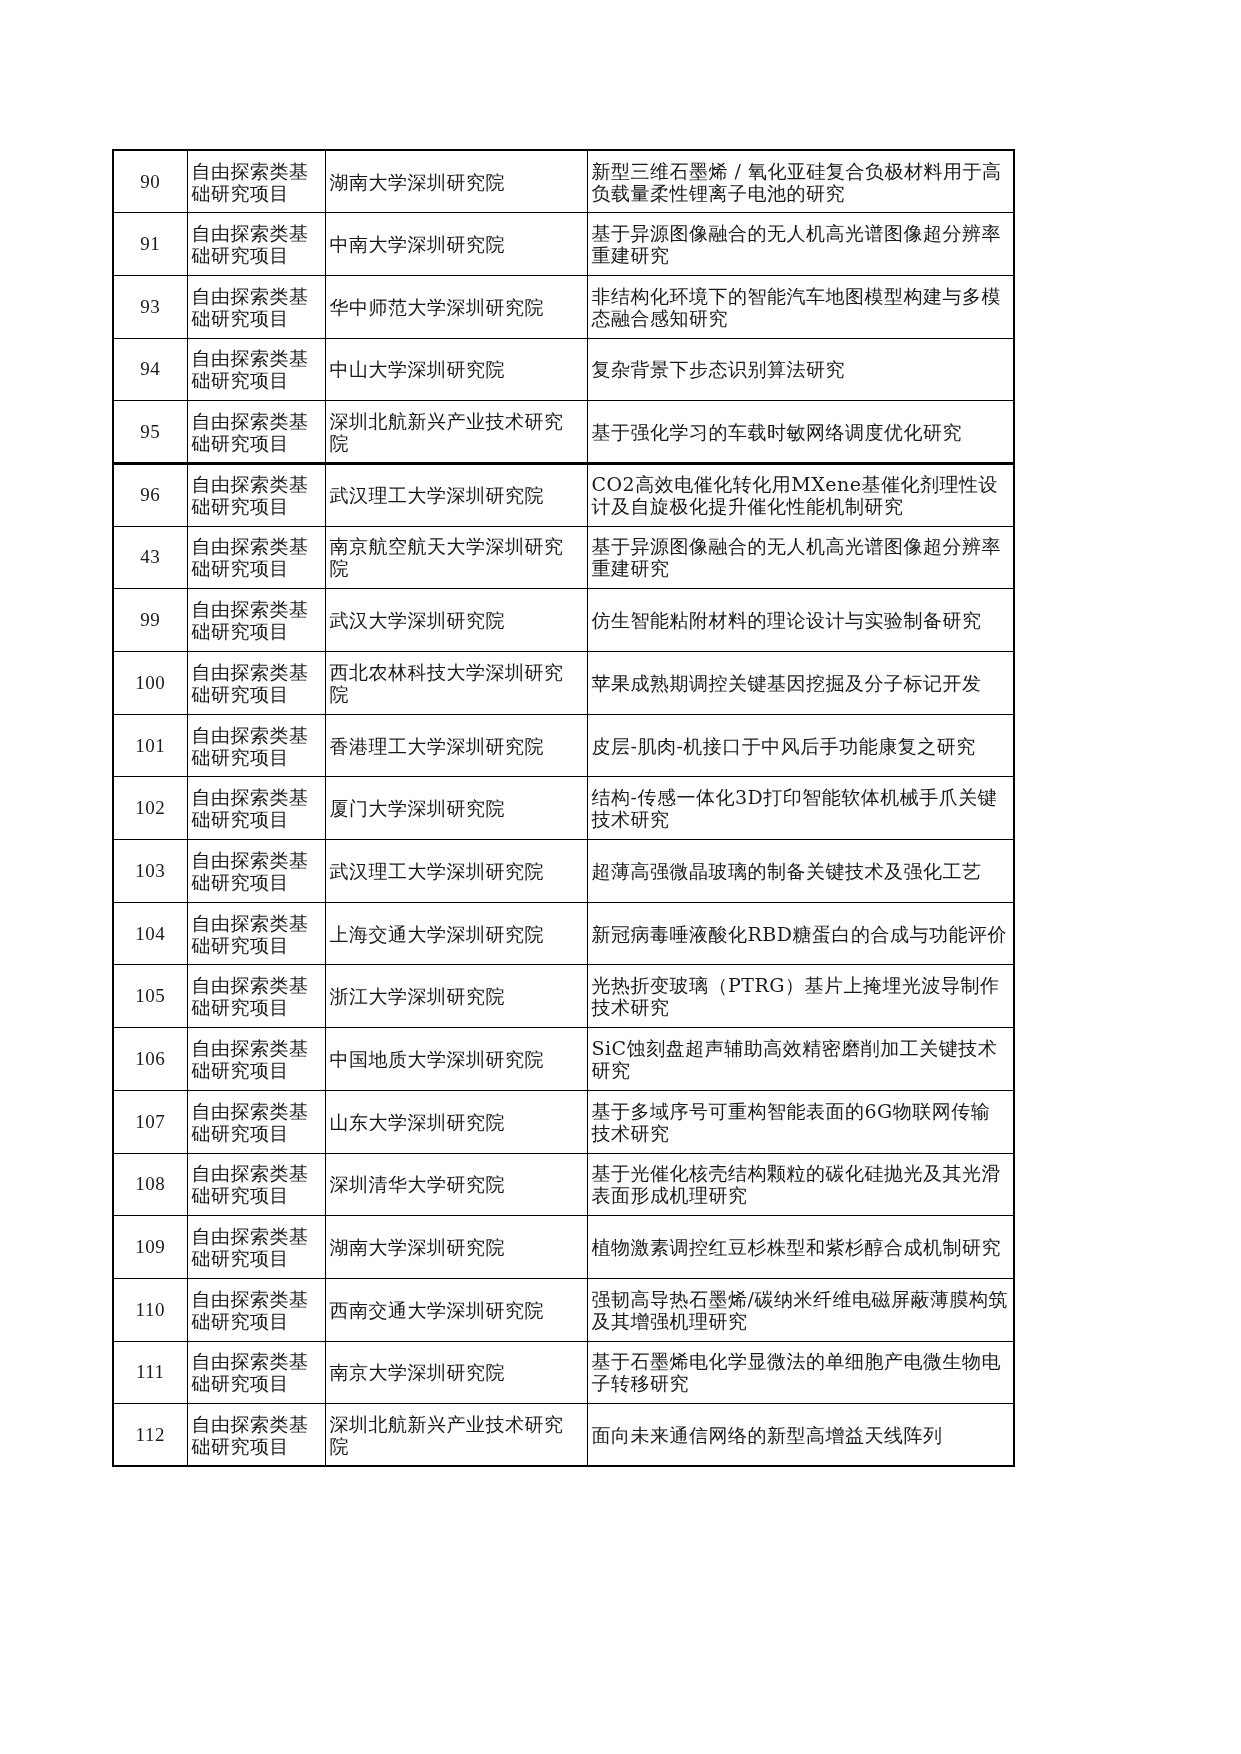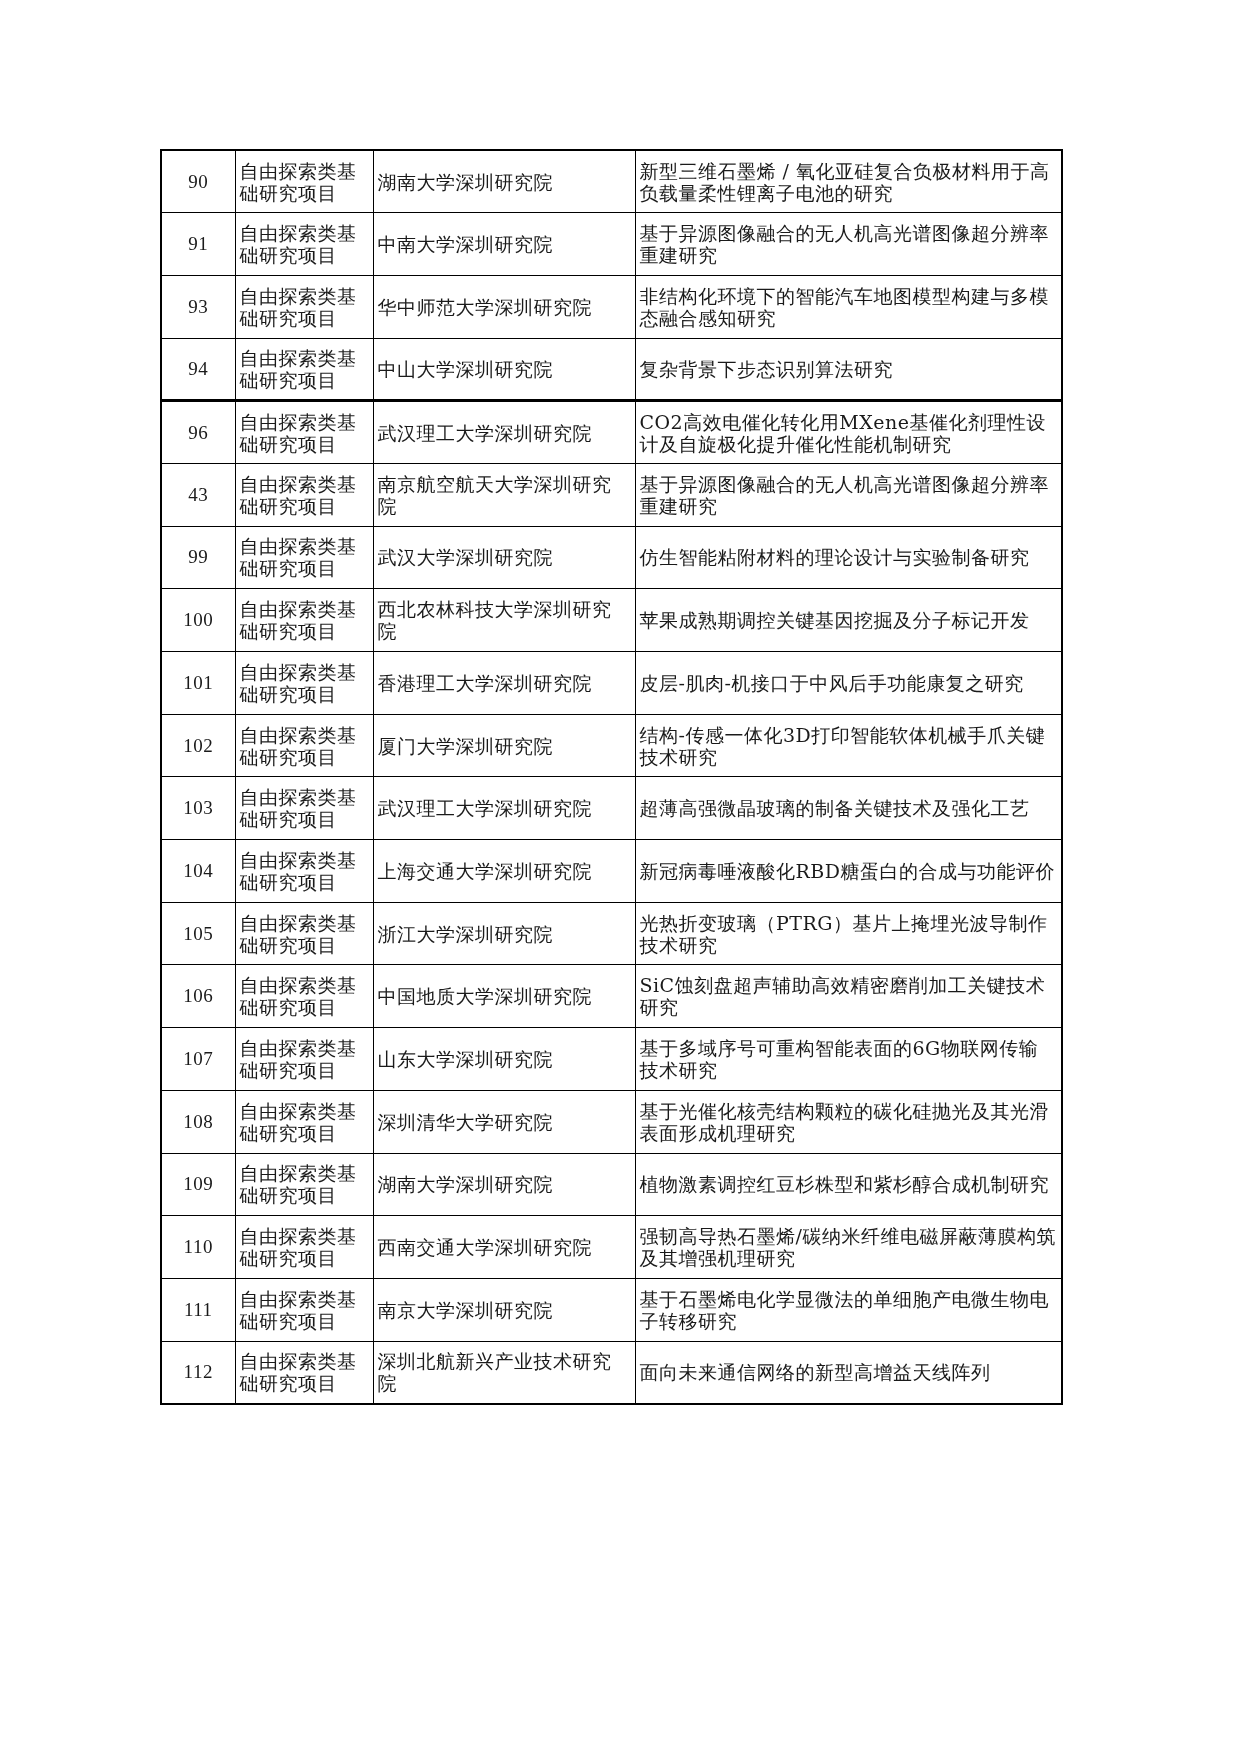--- a/index.html
+++ b/index.html
@@ -19,21 +19,20 @@
       position: absolute;
       left: 112px;
       top: 149px;
       width: 901px;
     }
     table.grid {
       border-collapse: collapse;
       table-layout: fixed;
       width: 901px;
       border: 2px solid #000;
-      margin-left: 48px;
     }
     table.grid col.c-no { width: 74px; }
     table.grid col.c-type { width: 138px; }
     table.grid col.c-inst { width: 262px; }
     table.grid col.c-title { width: 427px; }
     table.grid tr { height: 62.7px; }
     table.grid td {
       border: 1.5px solid #000;
       padding: 0 4px;
       vertical-align: middle;
@@ -89,20 +88,26 @@
     <td class="title">非结构化环境下的智能汽车地图模型构建与多模态融合感知研究</td>
   </tr>
 
   <tr>
     <td class="no">94</td>
     <td class="type">自由探索类基础研究项目</td>
     <td class="inst">中山大学深圳研究院</td>
     <td class="title">复杂背景下步态识别算法研究</td>
   </tr>
 
+  <tr>
+    <td class="no">95</td>
+    <td class="type">自由探索类基础研究项目</td>
+    <td class="inst">深圳北航新兴产业技术研究院</td>
+    <td class="title">基于强化学习的车载时敏网络调度优化研究</td>
+  </tr>
 
   <tr class="thick-top">
     <td class="no">96</td>
     <td class="type">自由探索类基础研究项目</td>
     <td class="inst">武汉理工大学深圳研究院</td>
     <td class="title">CO2高效电催化转化用MXene基催化剂理性设计及自旋极化提升催化性能机制研究</td>
   </tr>
 
   <tr>
     <td class="no">43</td>

